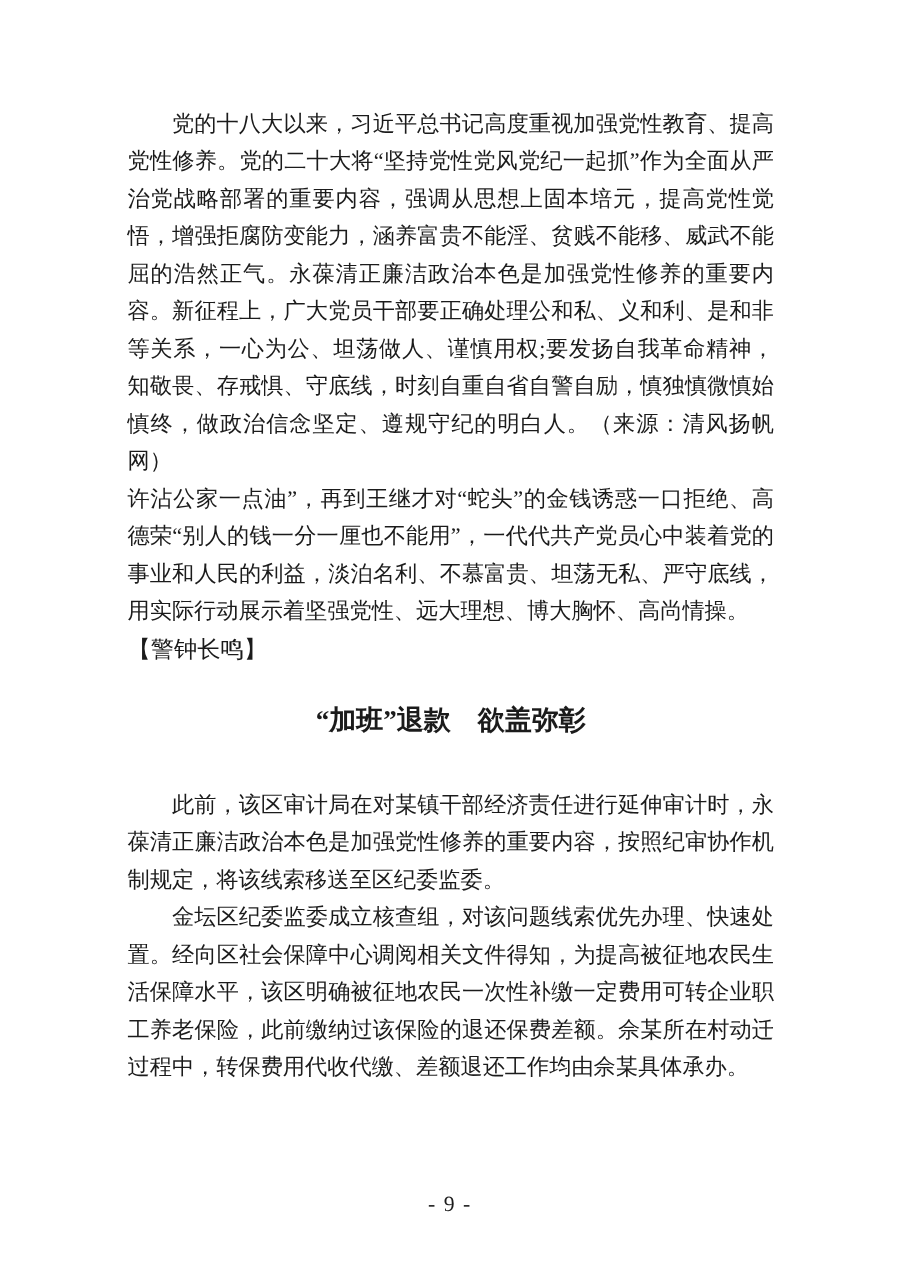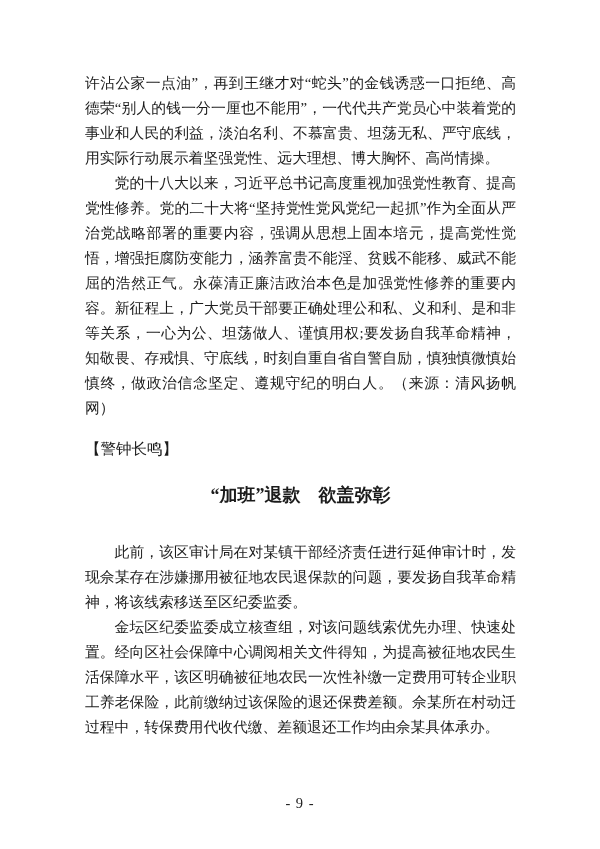--- a/index.html
+++ b/index.html
@@ -27,21 +27,20 @@
     font-size: 14.8px;
     line-height: 25px;
     text-align: justify;
     text-indent: 2em;
     word-break: break-all;
   }
   .para.no-indent {
     text-indent: 0;
   }
   .section-header {
-    margin-top: 15px;
     font-size: 15.5px;
     line-height: 25px;
     font-weight: 500;
   }
   .article-title {
     margin: 20px 0 31px 0;
     font-size: 18px;
     line-height: 28px;
     font-weight: bold;
     text-align: center;
@@ -55,21 +54,21 @@
     font-size: 14.5px;
     line-height: 20px;
     letter-spacing: 1px;
   }
 </style>
 </head>
 <body>
 
 <div class="page">
   <div class="content">
+    <p class="para">党的十八大以来，习近平总书记高度重视加强党性教育、提高党性修养。党的二十大将“坚持党性党风党纪一起抓”作为全面从严治党战略部署的重要内容，强调从思想上固本培元，提高党性觉悟，增强拒腐防变能力，涵养富贵不能淫、贫贱不能移、威武不能屈的浩然正气。永葆清正廉洁政治本色是加强党性修养的重要内容。新征程上，广大党员干部要正确处理公和私、义和利、是和非等关系，一心为公、坦荡做人、谨慎用权;要发扬自我革命精神，知敬畏、存戒惧、守底线，时刻自重自省自警自励，慎独慎微慎始慎终，做政治信念坚定、遵规守纪的明白人。（来源：清风扬帆网）</p>
     <p class="para no-indent">许沾公家一点油”，再到王继才对“蛇头”的金钱诱惑一口拒绝、高德荣“别人的钱一分一厘也不能用”，一代代共产党员心中装着党的事业和人民的利益，淡泊名利、不慕富贵、坦荡无私、严守底线，用实际行动展示着坚强党性、远大理想、博大胸怀、高尚情操。</p>
-    <p class="para">党的十八大以来，习近平总书记高度重视加强党性教育、提高党性修养。党的二十大将“坚持党性党风党纪一起抓”作为全面从严治党战略部署的重要内容，强调从思想上固本培元，提高党性觉悟，增强拒腐防变能力，涵养富贵不能淫、贫贱不能移、威武不能屈的浩然正气。永葆清正廉洁政治本色是加强党性修养的重要内容。新征程上，广大党员干部要正确处理公和私、义和利、是和非等关系，一心为公、坦荡做人、谨慎用权;要发扬自我革命精神，知敬畏、存戒惧、守底线，时刻自重自省自警自励，慎独慎微慎始慎终，做政治信念坚定、遵规守纪的明白人。（来源：清风扬帆网）</p>
     <div class="section-header">【警钟长鸣】</div>
     <div class="article-title">“加班”退款　欲盖弥彰</div>
-    <p class="para">此前，该区审计局在对某镇干部经济责任进行延伸审计时，发现佘某存在涉嫌挪用被征地农民退保款的问题，要发扬自我革命精神，将该线索移送至区纪委监委。</p>
+    <p class="para">此前，该区审计局在对某镇干部经济责任进行延伸审计时，永葆清正廉洁政治本色是加强党性修养的重要内容，按照纪审协作机制规定，将该线索移送至区纪委监委。</p>
     <p class="para">金坛区纪委监委成立核查组，对该问题线索优先办理、快速处置。经向区社会保障中心调阅相关文件得知，为提高被征地农民生活保障水平，该区明确被征地农民一次性补缴一定费用可转企业职工养老保险，此前缴纳过该保险的退还保费差额。佘某所在村动迁过程中，转保费用代收代缴、差额退还工作均由佘某具体承办。</p>
   </div>
   <div class="page-number">- 9 -</div>
 </div>
 
 </body></html>

